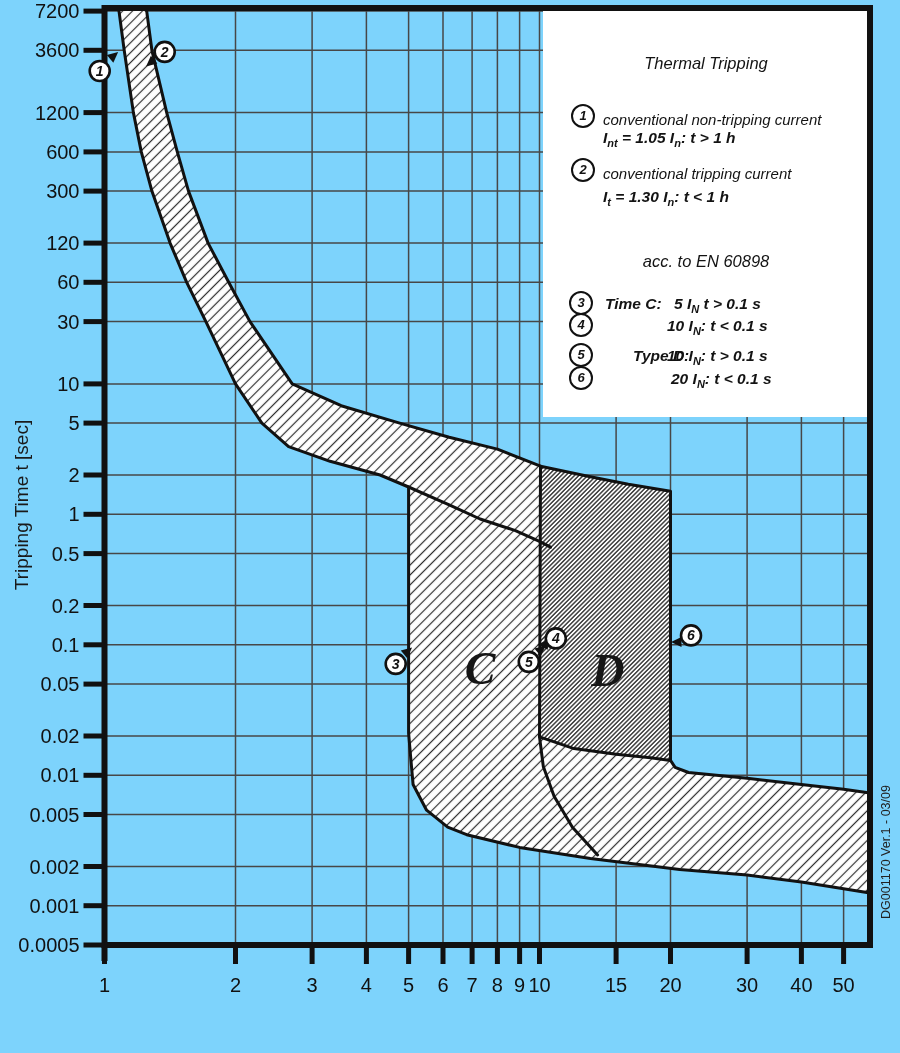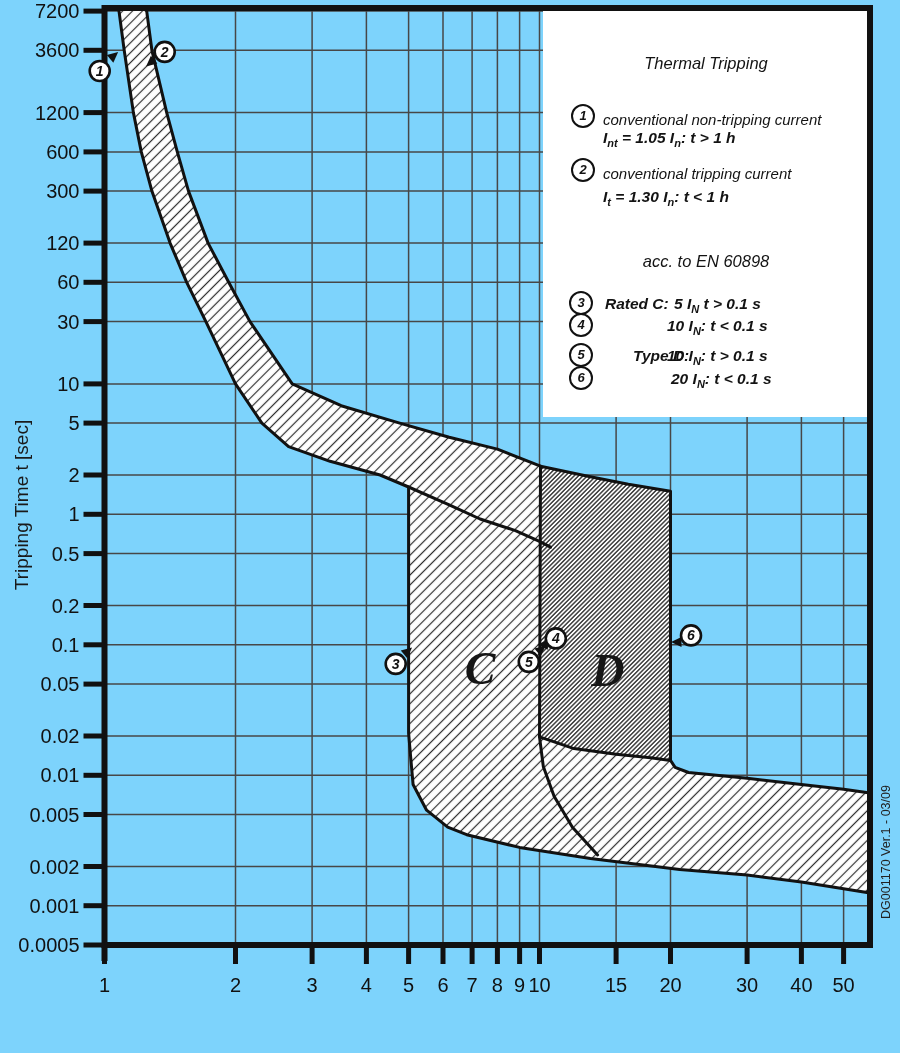--- a/index.html
+++ b/index.html
@@ -225,21 +225,21 @@
     <div class="lg-abs lg-desc" style="left:60px;top:103px;">conventional non-tripping current</div>
     <div class="lg-abs lg-fm" style="left:60px;top:121px;"><span>I</span><sub>nt</sub><span> = 1.05 </span><span>I</span><sub>n</sub><span>:  t &gt; 1 h</span></div>
 
     <div class="lg-num" style="left:28px;top:150px;">2</div>
     <div class="lg-abs lg-desc" style="left:60px;top:157px;">conventional tripping current</div>
     <div class="lg-abs lg-fm" style="left:60px;top:180px;"><span>I</span><sub>t</sub><span> = 1.30 </span><span>I</span><sub>n</sub><span>:  t &lt; 1 h</span></div>
 
     <div class="lg-abs lg-title" style="top:244px;left:0;">acc. to EN 60898</div>
 
     <div class="lg-num" style="left:26px;top:283px;">3</div>
-    <div class="lg-abs lg-type" style="left:62px;top:287px;">Rated C:</div>
+    <div class="lg-abs lg-type" style="left:62px;top:287px;">Time C:</div>
     <div class="lg-abs lg-fm" style="left:131px;top:287px;"><span>5 </span><span>I</span><sub>N</sub><span> t &gt; 0.1 s</span></div>
 
     <div class="lg-num" style="left:26px;top:305px;">4</div>
     <div class="lg-abs lg-fm" style="left:124px;top:309px;"><span>10 </span><span>I</span><sub>N</sub><span>: t &lt; 0.1 s</span></div>
 
     <div class="lg-num" style="left:26px;top:335px;">5</div>
     <div class="lg-abs lg-type" style="left:62px;top:339px;margin-left:28px;">Type D:</div>
     <div class="lg-abs lg-fm" style="left:124px;top:339px;"><span>10 </span><span>I</span><sub>N</sub><span>: t &gt; 0.1 s</span></div>
 
     <div class="lg-num" style="left:26px;top:358px;">6</div>

